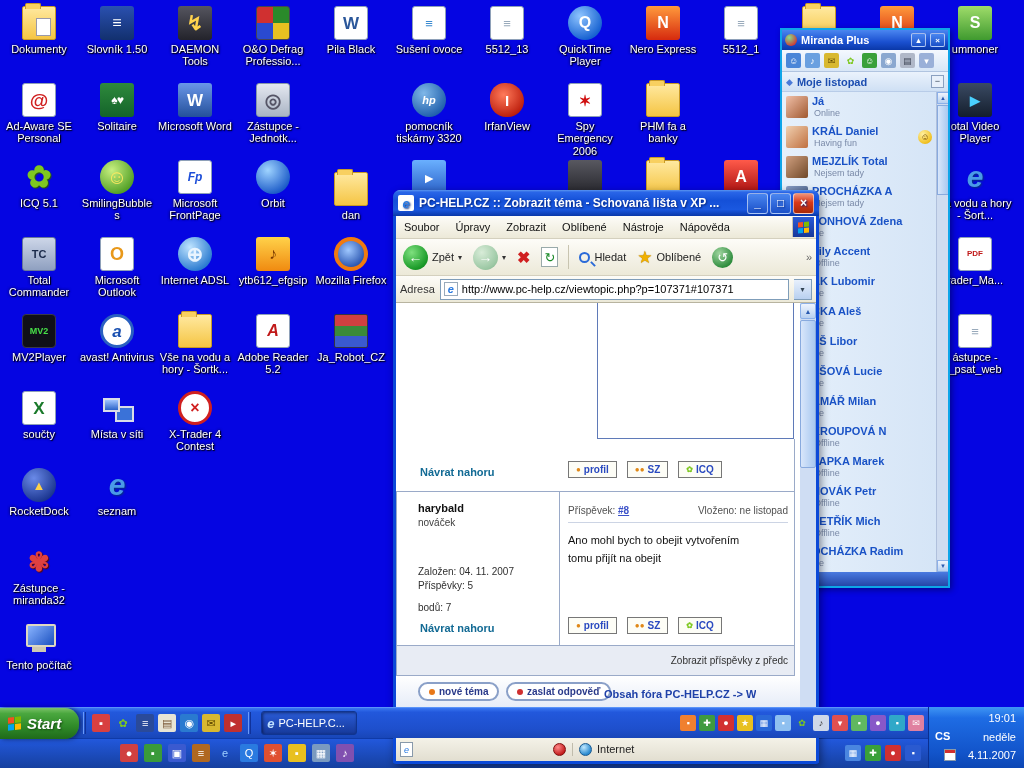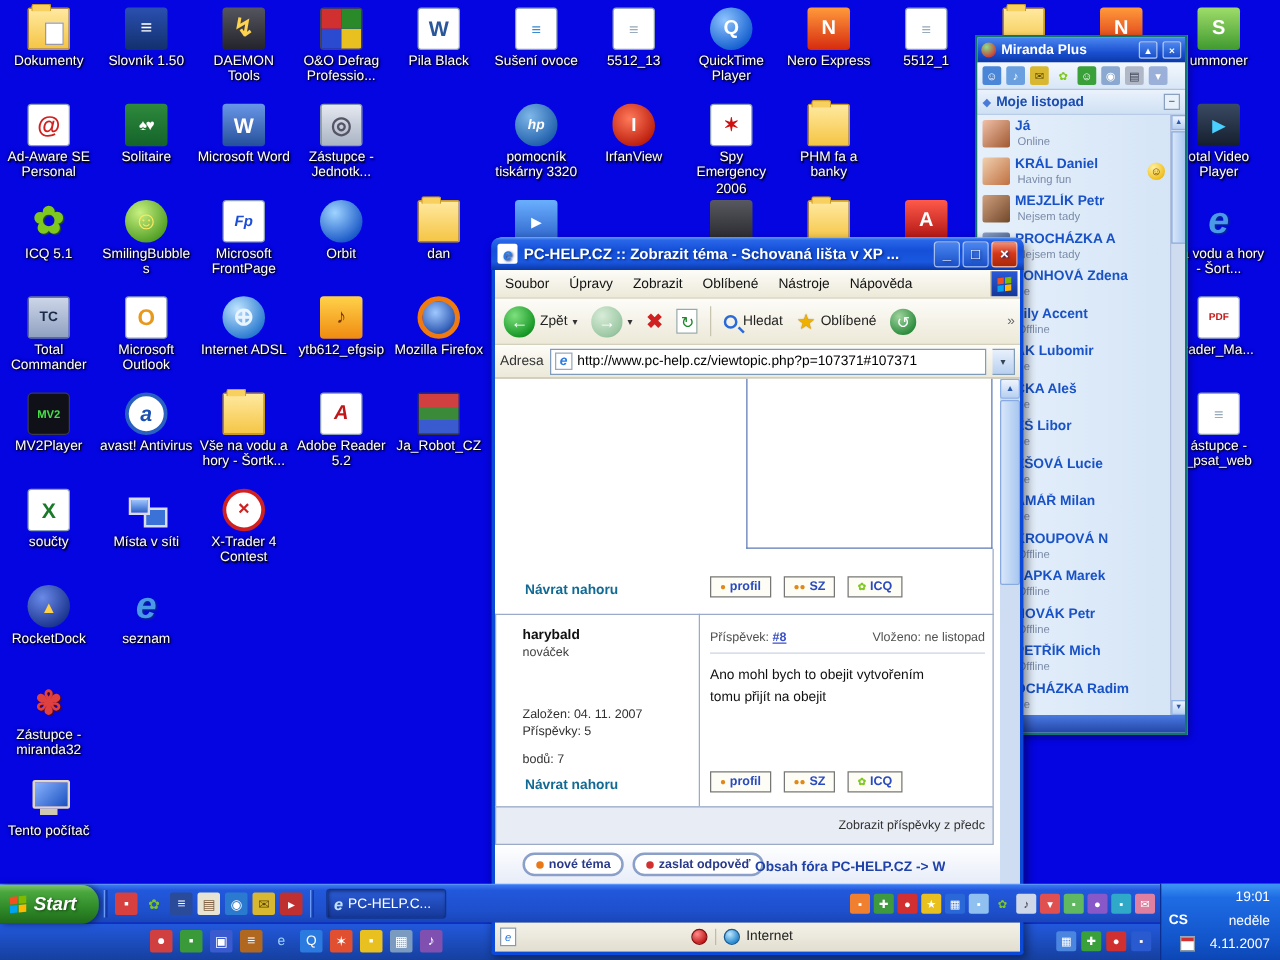--- a/index.html
+++ b/index.html
@@ -129,21 +129,21 @@
 .sbtn.up{top:0}.sbtn.down{bottom:0}
 .thumb{position:absolute;left:0;top:17px;width:16px;height:148px;background:linear-gradient(90deg,#d8e6fa,#a8c8f0);border:1px solid #88aade;border-radius:2px;cursor:pointer}
 .ie-statusbar{height:24px;background:linear-gradient(#f4f2e8,#e2ded0);border-top:1px solid #b8b4a0;display:flex;align-items:center;font-size:11px;color:#222;padding:0 4px;gap:6px}
 .sb-page{width:13px;height:15px;background:#fff;border:1px solid #8899aa;color:#2a7ae0;font-size:9px;font-style:italic;display:flex;align-items:center;justify-content:center}
 .sb-fill{flex:1}
 .sb-red{width:13px;height:13px;border-radius:50%;background:radial-gradient(circle at 35% 30%,#ff8a8a,#c01818 75%);border:1px solid #801010}
 .sb-zone{width:240px;display:flex;align-items:flex-start;gap:5px;border-left:1px solid #c0bcac;padding-left:6px}
 .globe{width:13px;height:13px;border-radius:50%;background:radial-gradient(circle at 35% 30%,#bfe8ff,#2a8ad0 70%);border:1px solid #1a5a90}
 
 
-.mir-win{position:absolute;left:780px;top:28px;width:170px;height:560px;z-index:15;background:#dce9f8;border:2px solid #0f766e;display:flex;flex-direction:column;box-shadow:2px 2px 6px rgba(0,0,10,.4)}
+.mir-win{position:absolute;left:780px;top:28px;width:170px;height:560px;z-index:15;background:#dce9f8;border:2px solid #0ea5e9;display:flex;flex-direction:column;box-shadow:2px 2px 6px rgba(0,0,10,.4)}
 .m-tbar{height:20px;background:linear-gradient(180deg,#4a86f0,#1a50d0 60%,#0a38a8);display:flex;align-items:center;padding:0 3px;color:#fff;font-size:11px;font-weight:bold;gap:4px}
 .m-tico{width:12px;height:12px;border-radius:50%;background:radial-gradient(circle at 35% 30%,#8adf8a,#d03030 80%);flex:none}
 .m-ttxt{flex:1;overflow:hidden;white-space:nowrap}
 .m-wb{width:15px;height:14px;border:1px solid rgba(255,255,255,.6);border-radius:2px;background:linear-gradient(#4a86f0,#1a50c8);display:flex;align-items:center;justify-content:center;font-size:8px;cursor:pointer}
 .m-toolbar{height:22px;background:linear-gradient(#f4f8fe,#d8e6f6);border-bottom:1px solid #b0c4e0;display:flex;align-items:center;gap:4px;padding:0 4px}
 .m-ti{width:15px;height:15px;border-radius:2px;display:flex;align-items:center;justify-content:center;font-size:9px;color:#fff;cursor:pointer}
 .m-group{height:20px;background:linear-gradient(#eaf2fc,#cfe0f4);display:flex;align-items:center;padding:0 4px;gap:4px;border-bottom:1px solid #b8cce8;cursor:pointer}
 .m-gico{color:#4a7ad8;font-size:9px}
 .m-glabel{color:#1b4db0;font-weight:bold;font-size:11px;flex:1}
 .m-min{width:13px;height:13px;border:1px solid #8aa0c0;background:#e8f0fa;font-size:9px;line-height:11px;text-align:center;color:#345;cursor:pointer}
@@ -290,21 +290,21 @@
       <div class="di-label">SmilingBubbles</div>
     </div>
     <div class="dicon" style="left: 156px; top: 160px;">
       <div class="di-img i-frontpage">Fp</div>
       <div class="di-label">Microsoft FrontPage</div>
     </div>
     <div class="dicon" style="left: 234px; top: 160px;">
       <div class="di-img i-orbit"></div>
       <div class="di-label">Orbit</div>
     </div>
-    <div class="dicon" style="left: 312px; top: 160px;">
+    <div class="dicon" style="left: 312px; top: 172px;">
       <div class="di-img i-folder"></div>
       <div class="di-label">dan</div>
     </div>
     <div class="dicon" style="left: 390px; top: 160px;">
       <div class="di-img i-media">▸</div>
       <div class="di-label"></div>
     </div>
     <div class="dicon" style="left: 546px; top: 160px;">
       <div class="di-img i-dark-app"></div>
       <div class="di-label"></div>
@@ -579,21 +579,21 @@
           <span class="m-ava ava-avatar2"></span>
           <span class="m-info">
             <div class="m-name">KRÁL Daniel</div>
             <div class="m-status">Having fun</div>
           </span>
           <span class="m-emote">☺</span>
         </div>
         <div class="m-row">
           <span class="m-ava ava-avatar3"></span>
           <span class="m-info">
-            <div class="m-name">MEJZLÍK Petr</div>
+            <div class="m-name">MEJZLÍK Total</div>
             <div class="m-status">Nejsem tady</div>
           </span>
         </div>
         <div class="m-row">
           <span class="m-ava ava-avatar4"></span>
           <span class="m-info">
             <div class="m-name">PROCHÁZKA A</div>
             <div class="m-status">Nejsem tady</div>
           </span>
         </div>

